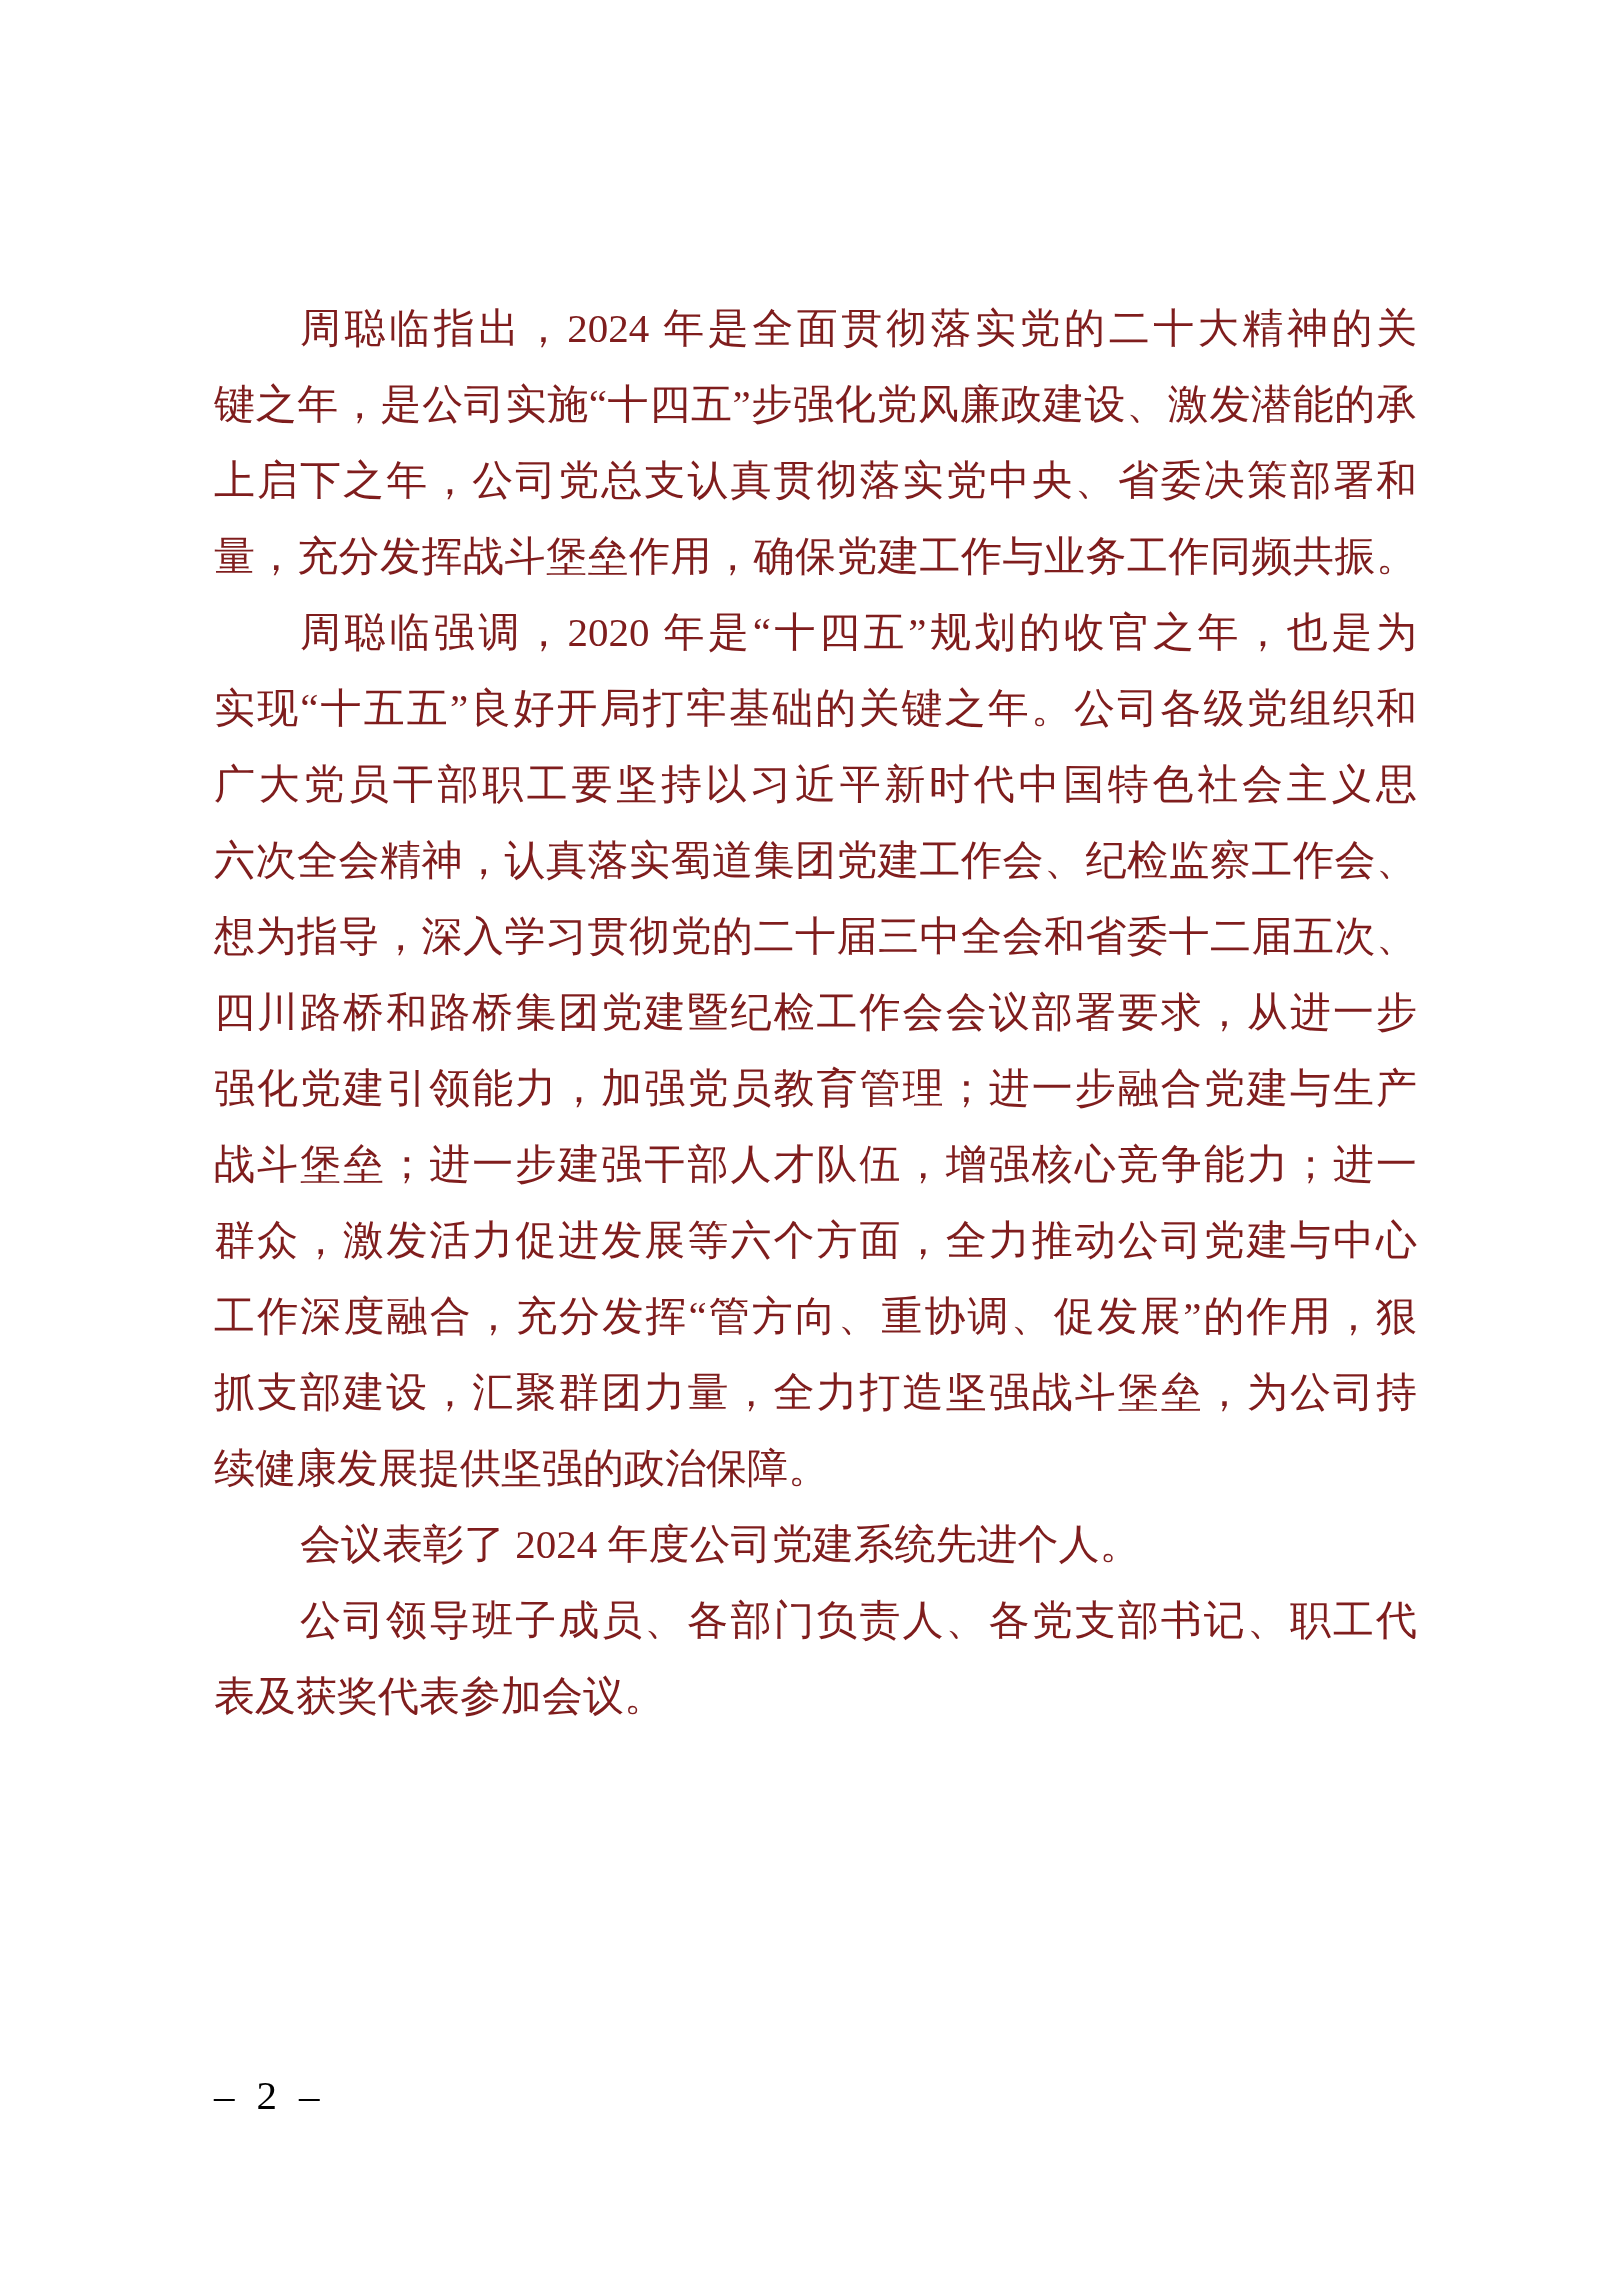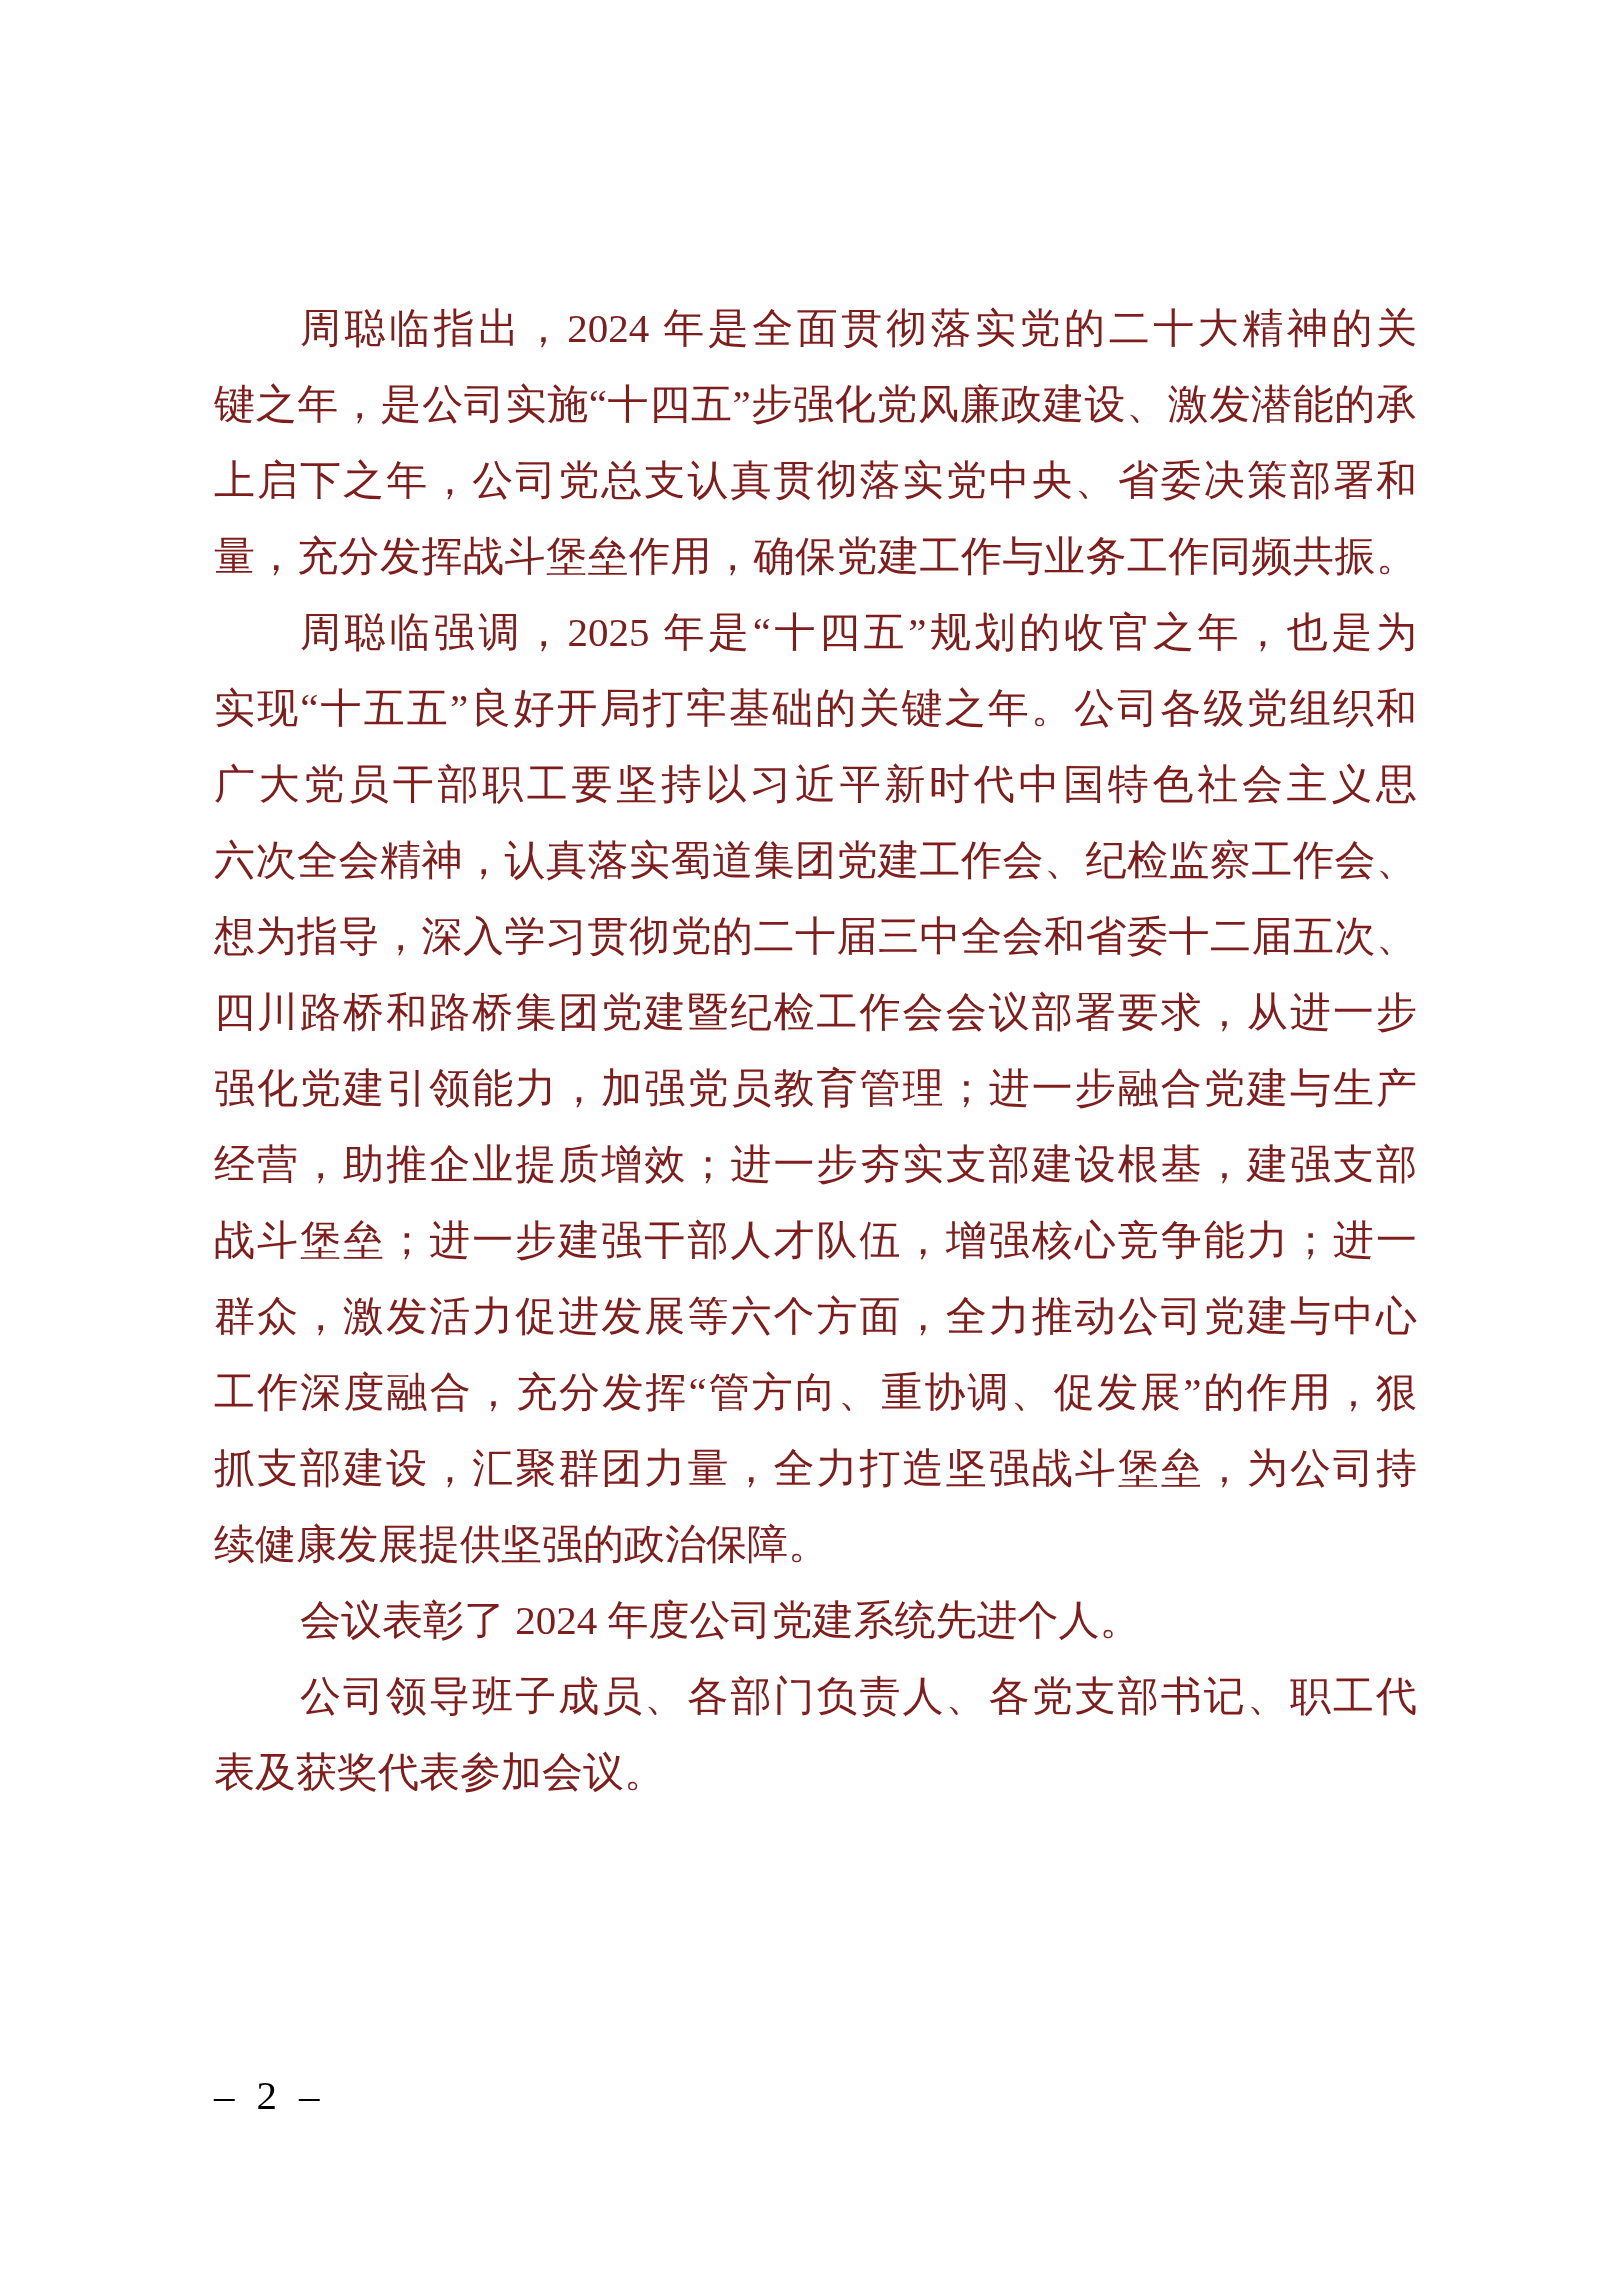--- a/index.html
+++ b/index.html
@@ -52,28 +52,27 @@
 </style>
 </head>
 <body>
 
 <div class="page">
   <div class="body-text">
       <div class="line indent flush">周聪临指出，2024 年是全面贯彻落实党的二十大精神的关</div>
       <div class="line flush">键之年，是公司实施“十四五”步强化党风廉政建设、激发潜能的承</div>
       <div class="line flush">上启下之年，公司党总支认真贯彻落实党中央、省委决策部署和</div>
       <div class="line flush">量，充分发挥战斗堡垒作用，确保党建工作与业务工作同频共振。</div>
-      <div class="line indent flush">周聪临强调，2025 年是“十四五”规划的收官之年，也是为</div>
+      <div class="line indent flush">周聪临强调，2020 年是“十四五”规划的收官之年，也是为</div>
       <div class="line flush">实现“十五五”良好开局打牢基础的关键之年。公司各级党组织和</div>
       <div class="line flush">广大党员干部职工要坚持以习近平新时代中国特色社会主义思</div>
       <div class="line flush">六次全会精神，认真落实蜀道集团党建工作会、纪检监察工作会、</div>
       <div class="line flush">想为指导，深入学习贯彻党的二十届三中全会和省委十二届五次、</div>
       <div class="line flush">四川路桥和路桥集团党建暨纪检工作会会议部署要求，从进一步</div>
       <div class="line flush">强化党建引领能力，加强党员教育管理；进一步融合党建与生产</div>
-      <div class="line flush">经营，助推企业提质增效；进一步夯实支部建设根基，建强支部</div>
       <div class="line flush">战斗堡垒；进一步建强干部人才队伍，增强核心竞争能力；进一</div>
       <div class="line flush">群众，激发活力促进发展等六个方面，全力推动公司党建与中心</div>
       <div class="line flush">工作深度融合，充分发挥“管方向、重协调、促发展”的作用，狠</div>
       <div class="line flush">抓支部建设，汇聚群团力量，全力打造坚强战斗堡垒，为公司持</div>
       <div class="line">续健康发展提供坚强的政治保障。</div>
       <div class="line indent">会议表彰了 2024 年度公司党建系统先进个人。</div>
       <div class="line indent flush">公司领导班子成员、各部门负责人、各党支部书记、职工代</div>
       <div class="line">表及获奖代表参加会议。</div>
     </div>
   <div class="footer">– 2 –</div>

